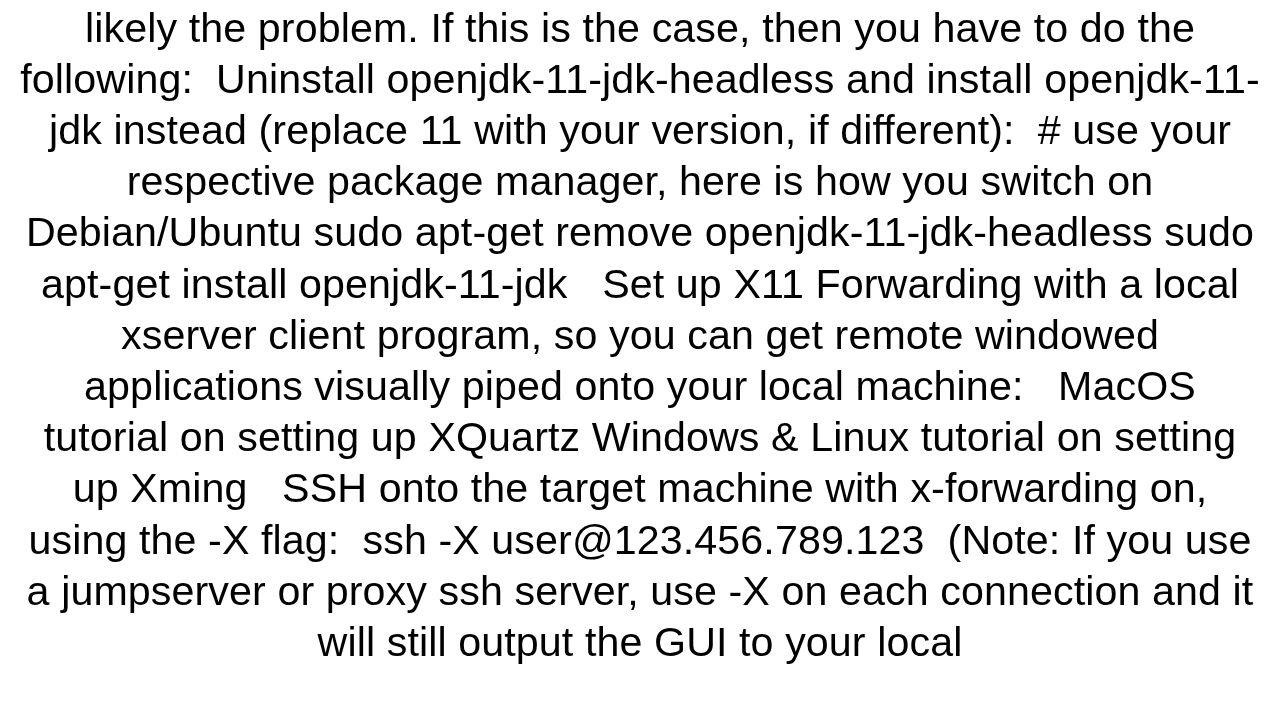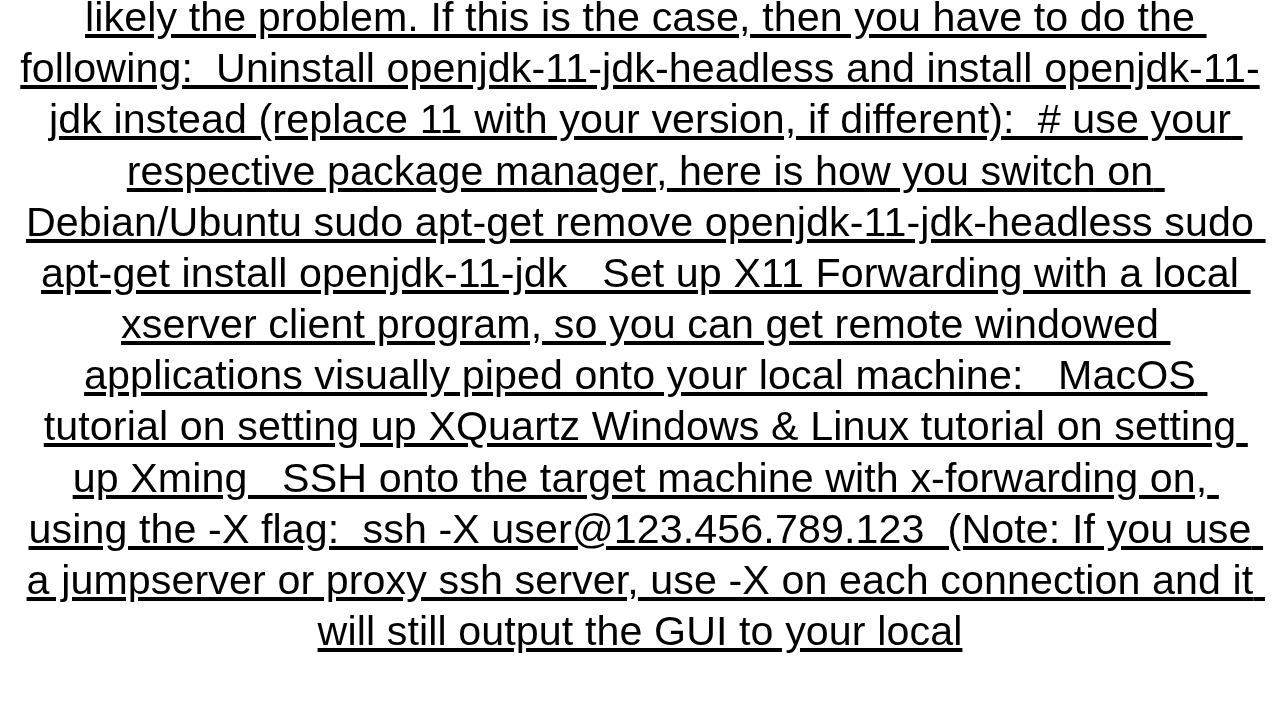--- a/index.html
+++ b/index.html
@@ -9,23 +9,22 @@
     height: 720px;
     overflow: hidden;
     background: #ffffff;
   }
   .page {
     width: 1280px;
     height: 720px;
     box-sizing: border-box;
     padding: 0 18px;
     display: flex;
-    align-items: flex-start;
+    align-items: center;
     justify-content: center;
-    text-decoration: underline;
   }
   .body-text {
     font-family: Arial, Helvetica, sans-serif;
     font-size: 41.2px;
     line-height: 1.242;
     color: #000000;
     text-align: center;
     letter-spacing: 0.1px;
     white-space: pre-wrap;
     margin-top: -8px;

